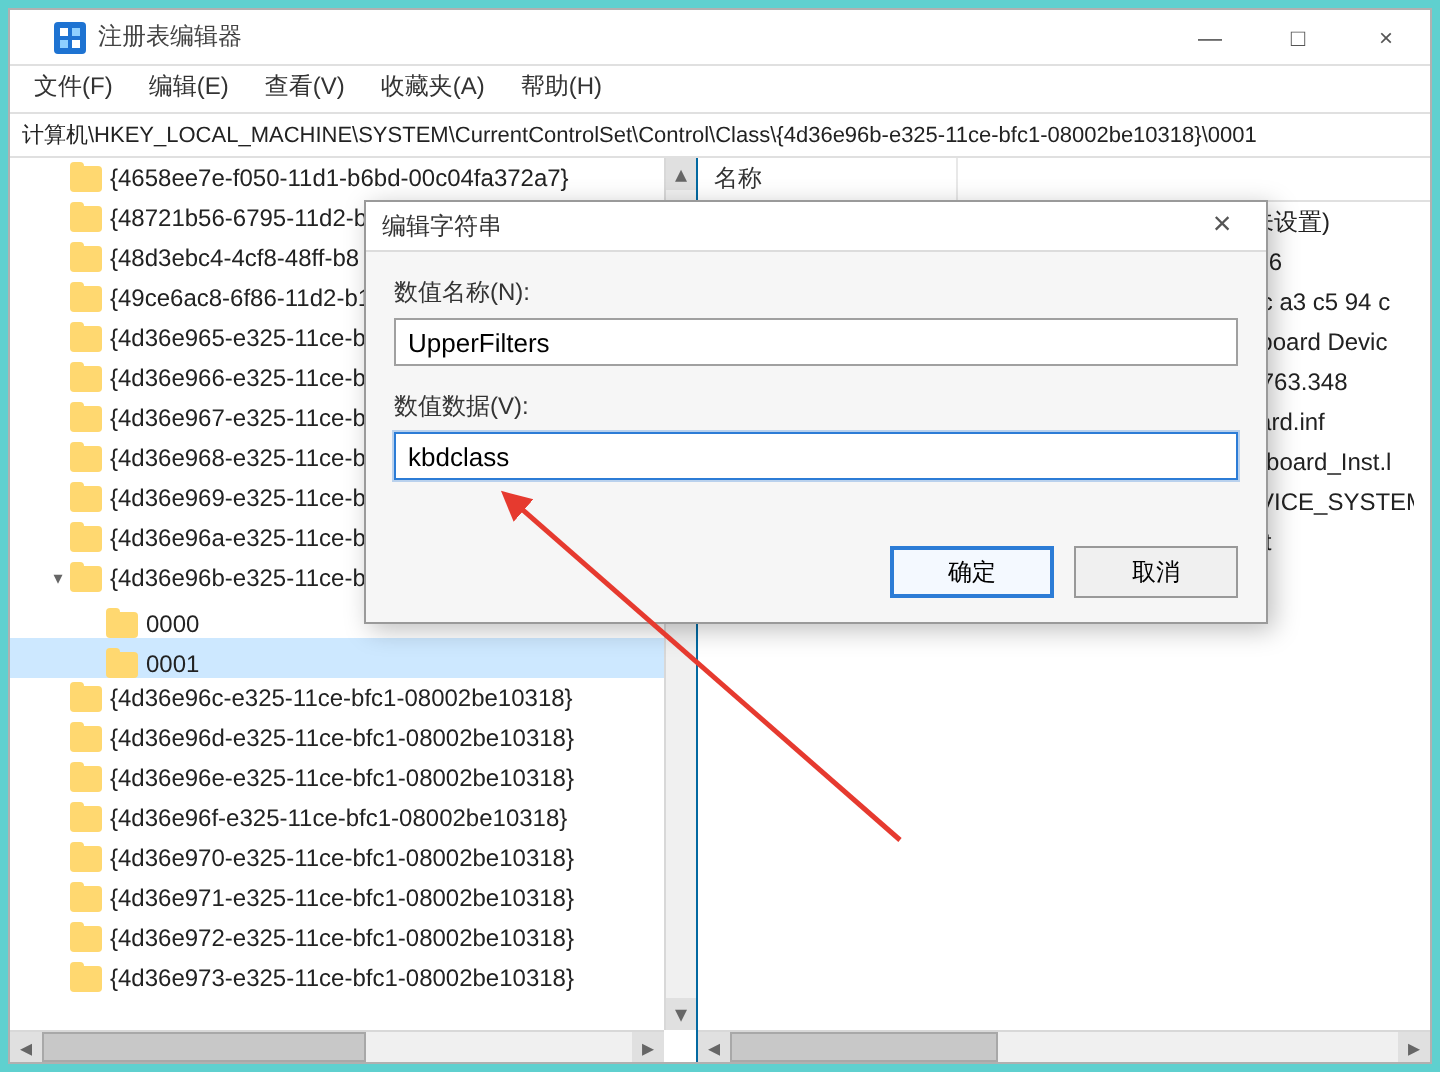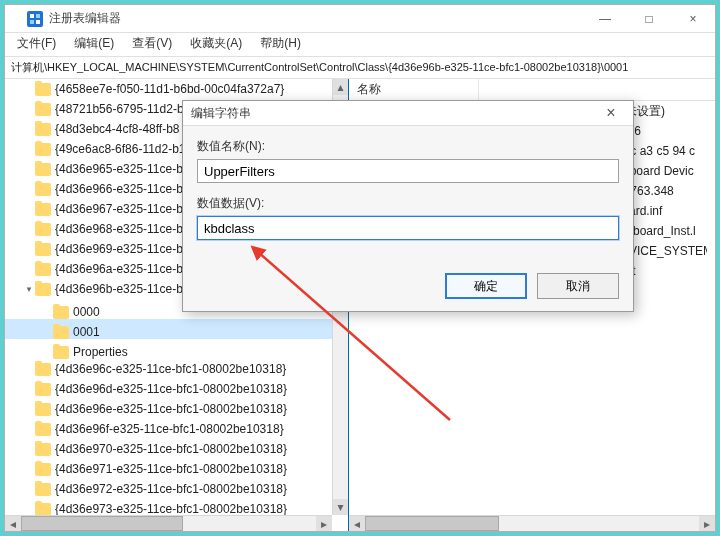--- a/index.html
+++ b/index.html
@@ -350,25 +350,20 @@
           </div>
           <div class="tree-row indent1">
             <span class="twisty"></span>
             <span class="folder"></span>
             <span>0000</span>
           </div>
           <div class="tree-row indent1 selected">
             <span class="twisty"></span>
             <span class="folder"></span>
             <span>0001</span>
-          </div>
-          <div class="tree-row indent1">
-            <span class="twisty"></span>
-            <span class="folder"></span>
-            <span>Properties</span>
           </div>
           <div class="tree-row">
             <span class="twisty"></span>
             <span class="folder"></span>
             <span>{4d36e96c-e325-11ce-bfc1-08002be10318}</span>
           </div>
           <div class="tree-row">
             <span class="twisty"></span>
             <span class="folder"></span>
             <span>{4d36e96d-e325-11ce-bfc1-08002be10318}</span>

